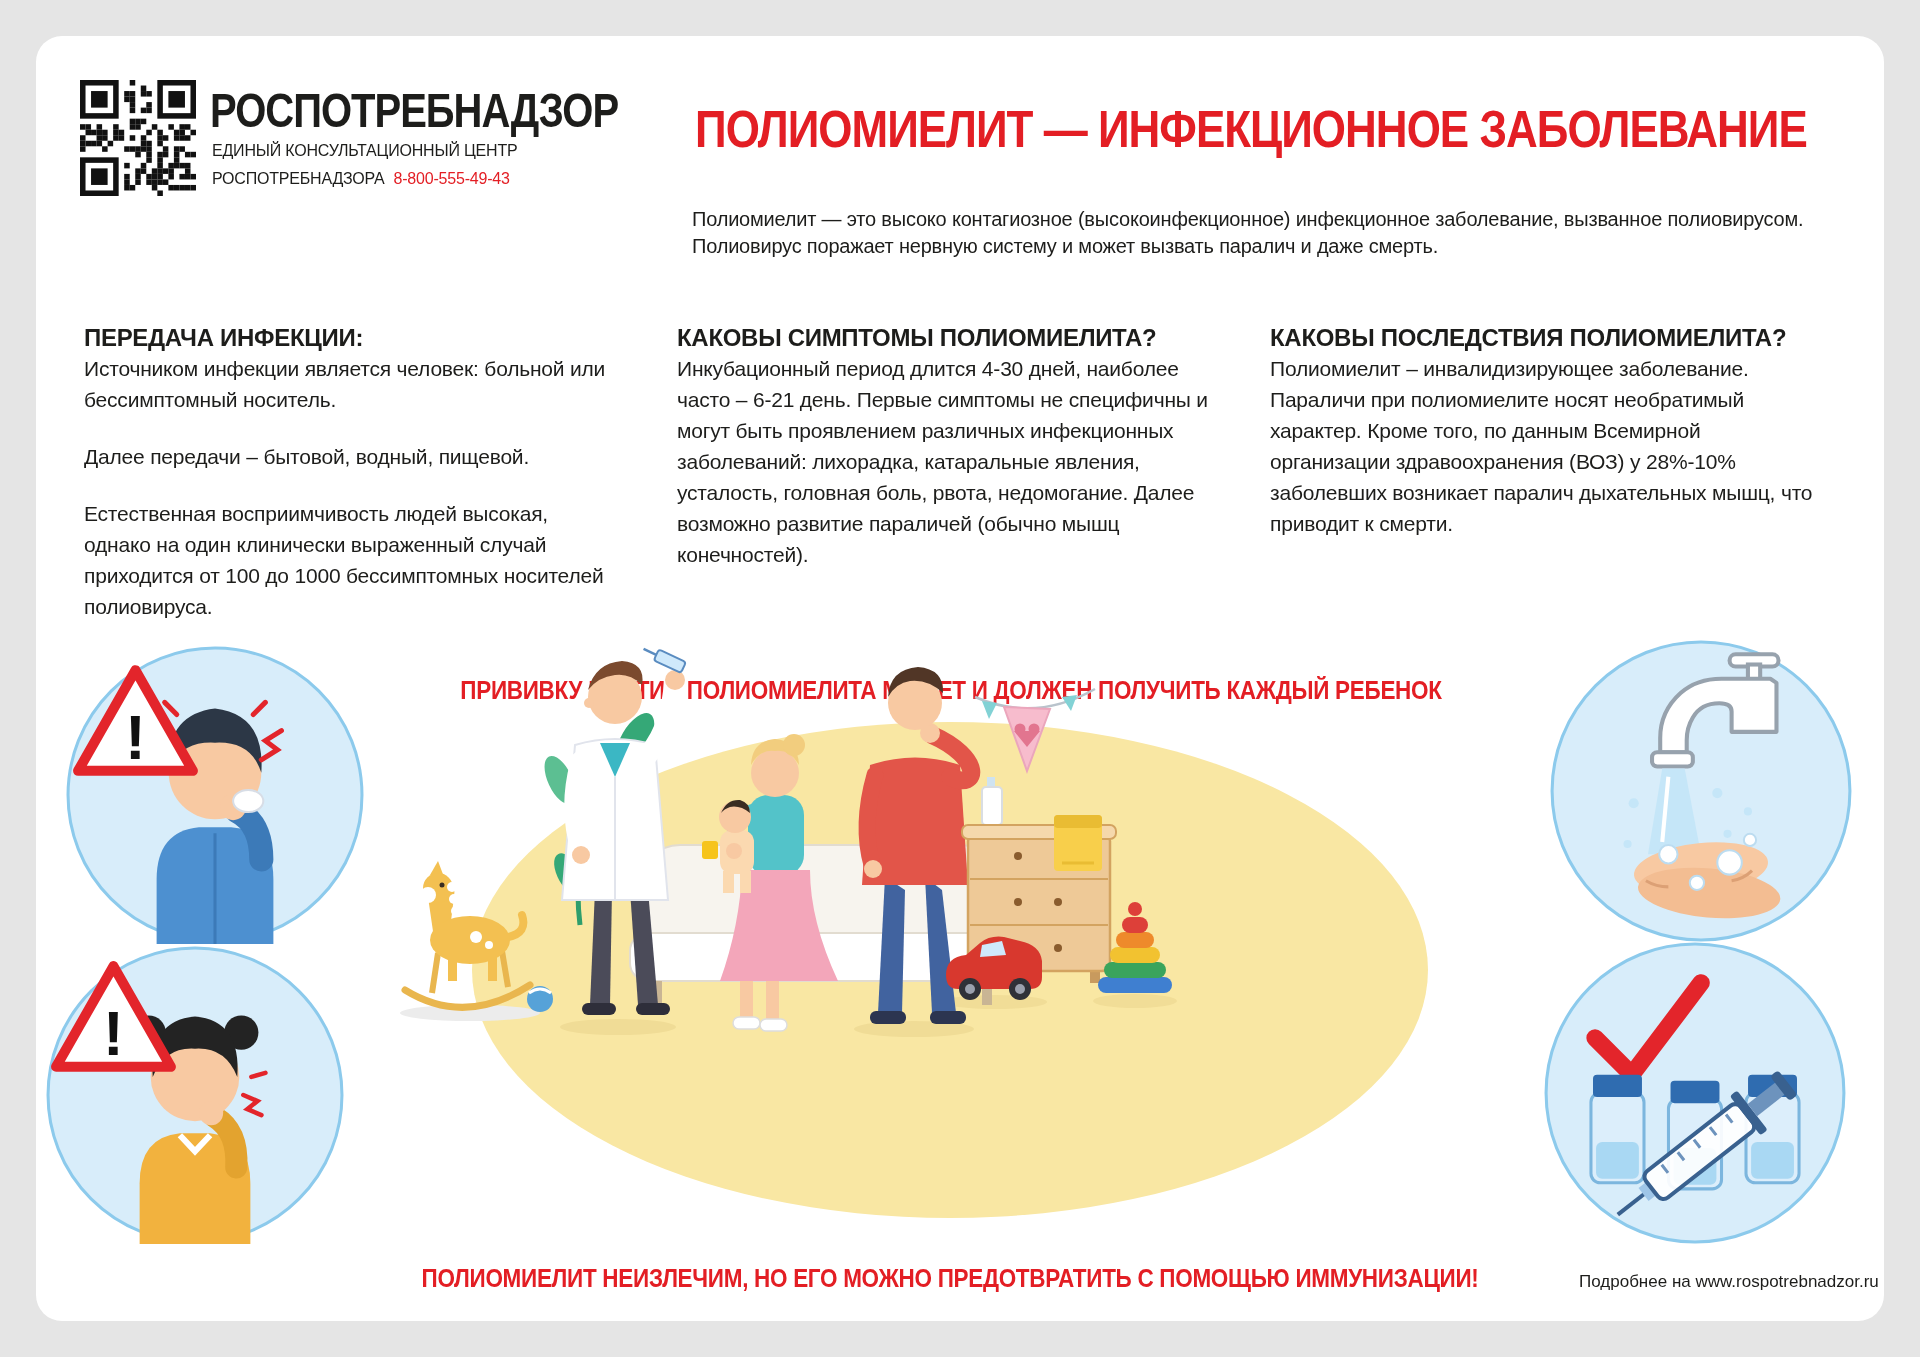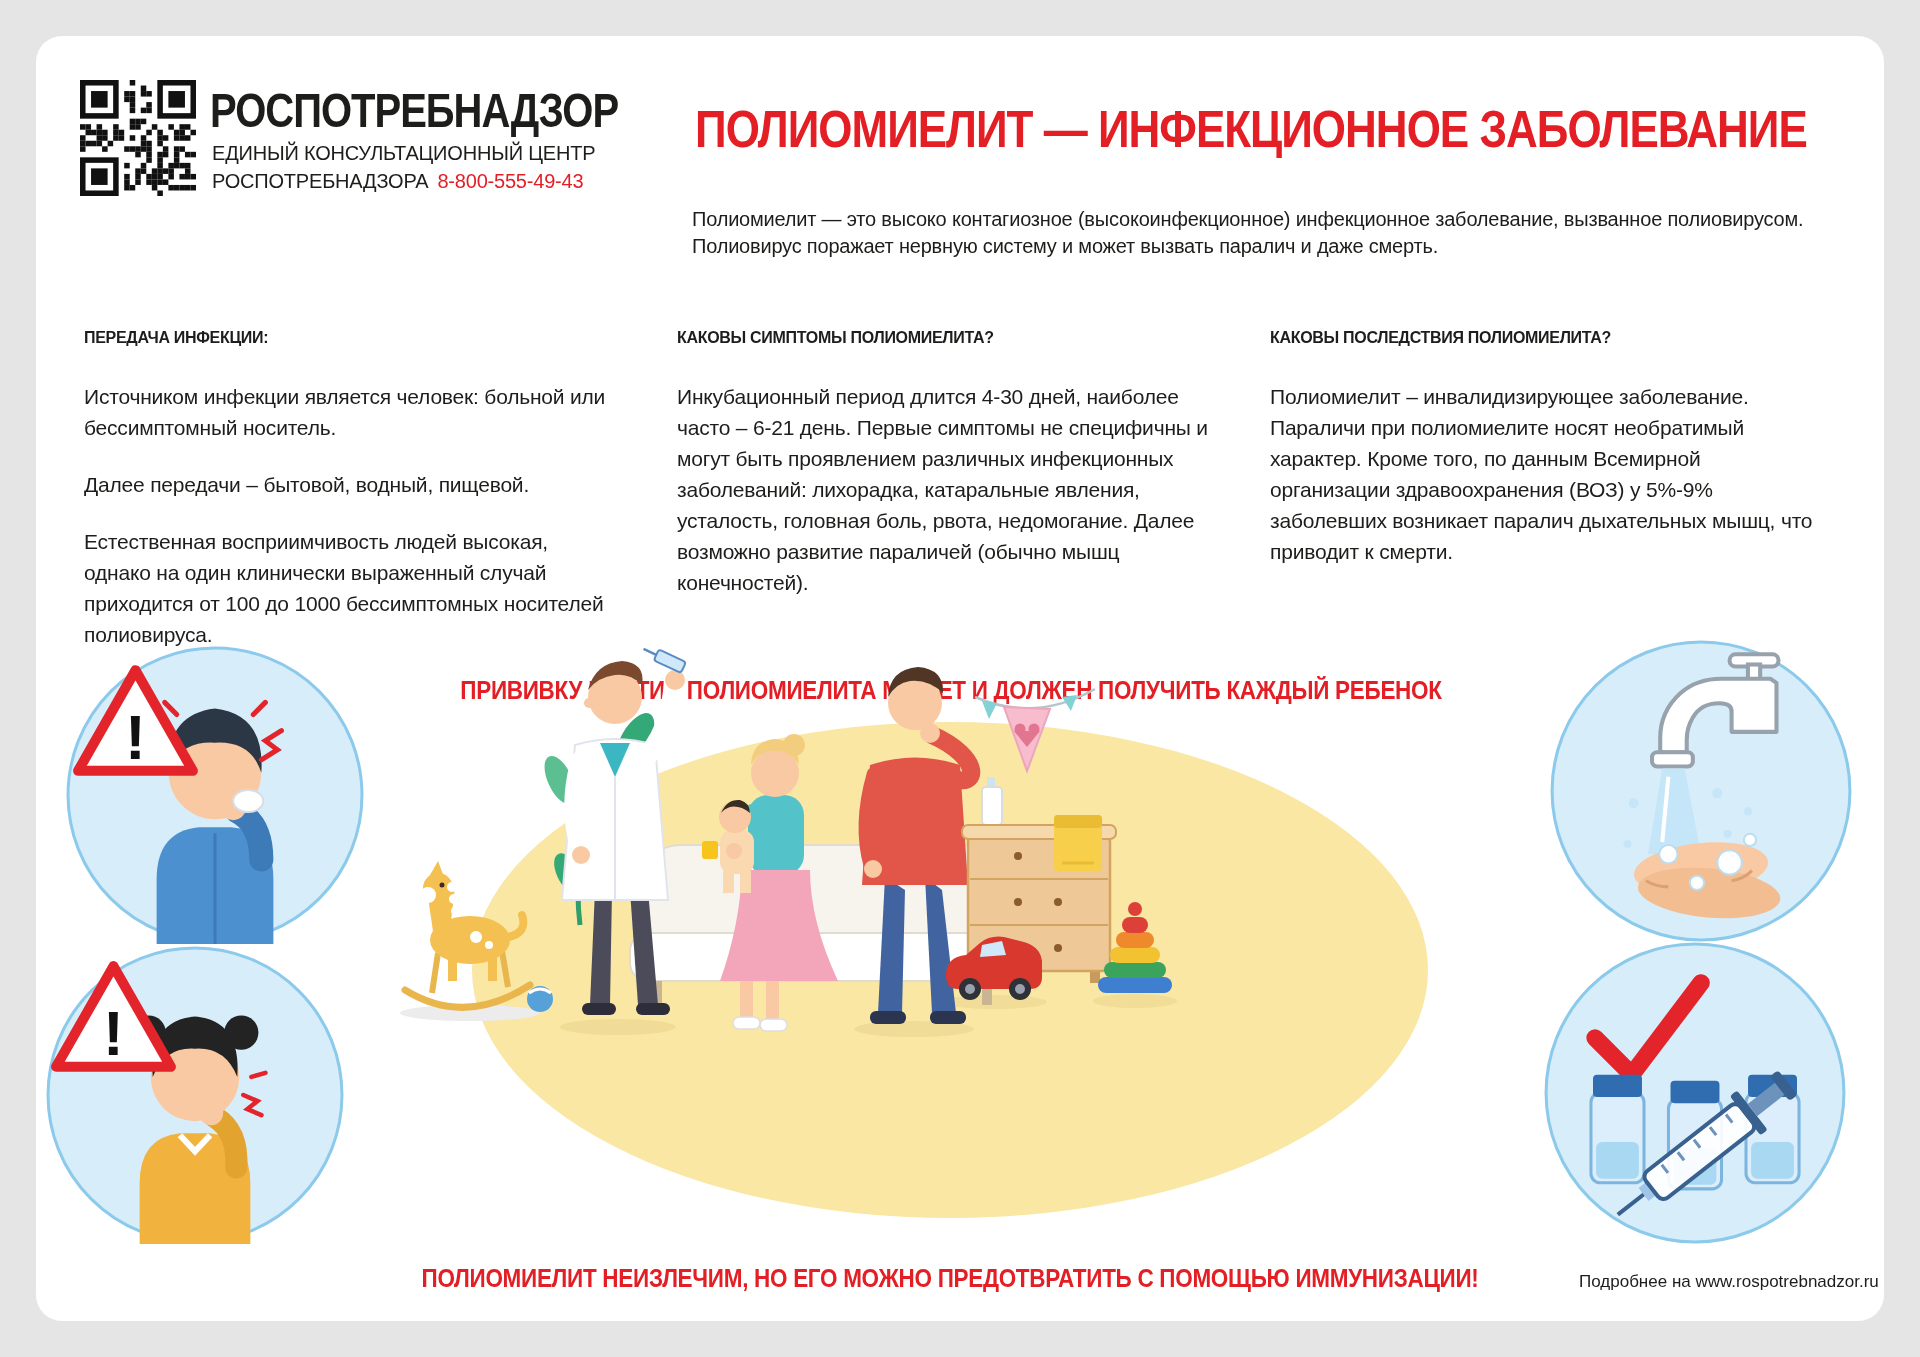--- a/index.html
+++ b/index.html
@@ -3,28 +3,28 @@
 <meta charset="utf-8">
 <style>
   *{margin:0;padding:0;box-sizing:border-box}
   html,body{width:1920px;height:1357px}
   body{font-family:"Liberation Sans","DejaVu Sans",sans-serif;color:#1d1d1b;background:#fff}
   .poster{position:relative;width:1920px;height:1357px;background:#e5e5e5;overflow:hidden}
   .sheet{position:absolute;left:36px;top:36px;width:1848px;height:1285px;background:#ffffff;border-radius:26px}
   .qr{position:absolute;left:80px;top:80px;width:116px;height:116px}
   .logo-title{position:absolute;left:210px;top:84px;font-size:40px;font-weight:bold;letter-spacing:-1px;
               transform:scaleY(1.2);transform-origin:left top;white-space:nowrap}
-  .logo-sub{position:absolute;left:212px;font-size:20px;letter-spacing:-0.2px;white-space:nowrap}
+  .logo-sub{position:absolute;left:212px;font-size:16px;letter-spacing:-0.2px;white-space:nowrap}
   .l1{top:142px}.l2{top:170px}
   .phone{color:#e31e24;margin-left:9px;font-weight:normal}
   .main-title{position:absolute;left:695px;top:100px;font-size:44px;font-weight:bold;letter-spacing:-1px;
               color:#e31e24;white-space:nowrap;transform:scaleY(1.18);transform-origin:left top}
   .intro{position:absolute;left:692px;top:206px;width:1195px;font-size:20px;line-height:27px;letter-spacing:-0.2px}
   .col{position:absolute;top:322px;font-size:21px;line-height:31px;letter-spacing:-0.2px}
-  .col h2{font-size:16px;font-weight:bold;margin-bottom:28px;letter-spacing:-0.3px}
+  .col h2{font-size:24px;font-weight:bold;letter-spacing:-0.3px}
   .col p{margin-bottom:26px}
   .col1{left:84px;width:532px}
   .col2{left:677px;width:552px}
   .col3{left:1270px;width:548px}
   .banner{position:absolute;color:#e31e24;font-weight:bold;text-align:center;font-size:22.5px;letter-spacing:-0.3px;
           transform:scaleY(1.15);transform-origin:center top;white-space:nowrap}
   .banner-top{left:420px;top:676px;width:1062px}
   .banner-bottom{left:400px;top:1264px;width:1100px}
   .footer-link{position:absolute;left:1579px;top:1272px;font-size:17px;color:#1d1d1b}
   .circ{position:absolute}
@@ -179,21 +179,21 @@
     <p>Источником инфекции является человек: больной или бессимптомный носитель.</p>
     <p>Далее передачи – бытовой, водный, пищевой.</p>
     <p>Естественная восприимчивость людей высокая, однако на один клинически выраженный случай приходится от 100 до 1000 бессимптомных носителей полиовируса.</p>
   </section>
   <section class="col col2">
     <h2>КАКОВЫ СИМПТОМЫ ПОЛИОМИЕЛИТА?</h2>
     <p>Инкубационный период длится 4-30 дней, наиболее часто – 6-21 день. Первые симптомы не специфичны и могут быть проявлением различных инфекционных заболеваний: лихорадка, катаральные явления, усталость, головная боль, рвота, недомогание. Далее возможно развитие параличей (обычно мышц конечностей).</p>
   </section>
   <section class="col col3">
     <h2>КАКОВЫ ПОСЛЕДСТВИЯ ПОЛИОМИЕЛИТА?</h2>
-    <p>Полиомиелит – инвалидизирующее заболевание. Параличи при полиомиелите носят необратимый характер. Кроме того, по данным Всемирной организации здравоохранения (ВОЗ) у 5%-9% заболевших возникает паралич дыхательных мышц, что приводит к смерти.</p>
+    <p>Полиомиелит – инвалидизирующее заболевание. Параличи при полиомиелите носят необратимый характер. Кроме того, по данным Всемирной организации здравоохранения (ВОЗ) у 28%-10% заболевших возникает паралич дыхательных мышц, что приводит к смерти.</p>
   </section>
 
   <div class="banner banner-top">ПРИВИВКУ ПРОТИВ ПОЛИОМИЕЛИТА МОЖЕТ И ДОЛЖЕН ПОЛУЧИТЬ КАЖДЫЙ РЕБЕНОК</div>
 
   <svg class="circ c1" viewBox="0 0 300 300">
     <circle cx="150" cy="150" r="146" fill="#d8edfa" stroke="#8ccaec" stroke-width="3"></circle>
     <g>
       <path d="M92 298 L92 234 Q92 186 134 182 L166 182 Q208 186 208 234 L208 298 Z" fill="#4d90d0"></path>
       <line x1="150" y1="188" x2="150" y2="298" stroke="#3c7ab8" stroke-width="3"></line>
       <path d="M196 214 Q196 178 172 166" stroke="#3c7ab8" stroke-width="24" fill="none" stroke-linecap="round"></path>

